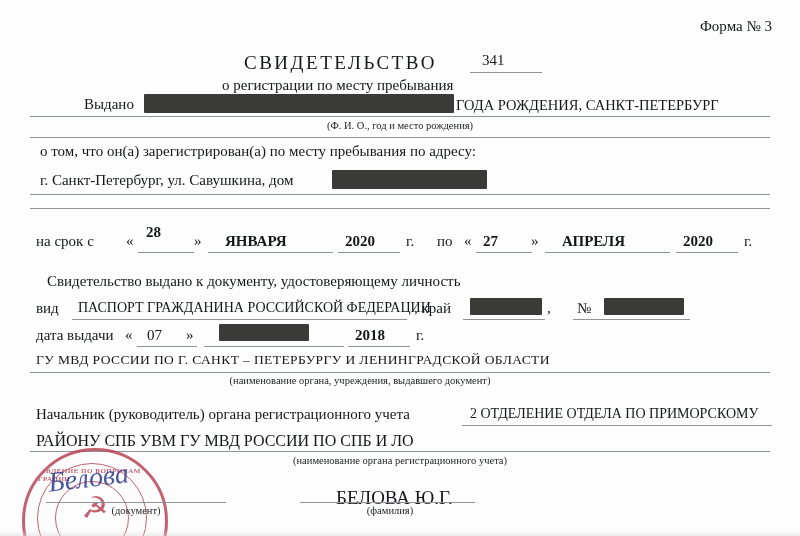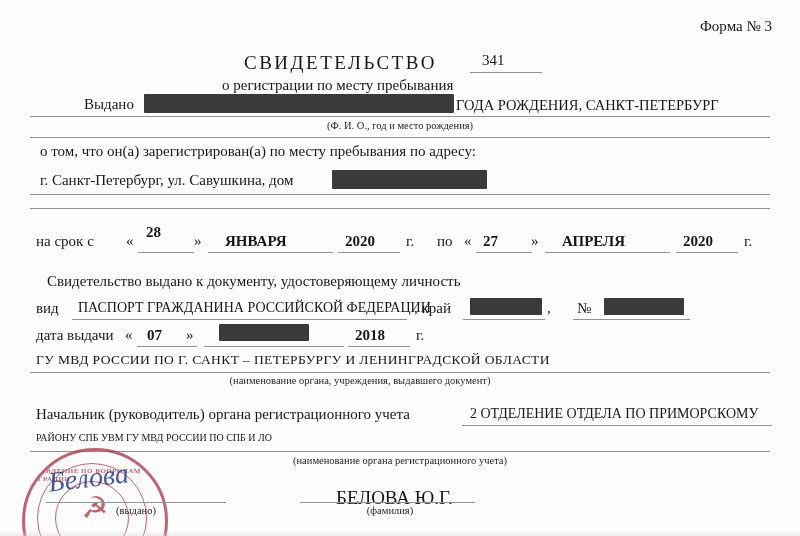--- a/index.html
+++ b/index.html
@@ -107,38 +107,38 @@
   #seria-label { top: 300px; left: 414px; }
   #seria-redact { top: 298px; left: 470px; width: 72px; height: 17px; }
   #seria-comma { top: 300px; left: 547px; }
   #num-label { top: 300px; left: 577px; }
   #num-redact { top: 298px; left: 604px; width: 80px; height: 17px; }
   #seria-line { top: 319px; left: 463px; width: 82px; }
   #num-line { top: 319px; left: 573px; width: 117px; }
 
   #date-label { top: 327px; left: 36px; }
   #date-q1 { top: 327px; left: 125px; }
-  #date-day { top: 327px; left: 147px; font-weight: 700; }
+  #date-day { top: 327px; left: 147px; font-weight: 400; }
   #date-q2 { top: 327px; left: 186px; }
   #date-line-day { top: 346px; left: 137px; width: 60px; }
   #date-month-redact { top: 324px; left: 219px; width: 90px; height: 17px; }
   #date-line-month { top: 346px; left: 204px; width: 140px; }
   #date-year { top: 327px; left: 355px; font-weight: 700; }
   #date-line-year { top: 346px; left: 348px; width: 62px; }
   #date-g { top: 327px; left: 416px; }
 
   #organ-text { top: 352px; left: 36px; letter-spacing: 0.4px; }
   #organ-line { top: 372px; left: 30px; width: 740px; }
   #organ-caption { top: 375px; left: 150px; width: 420px; }
 
   
   #head-label { top: 406px; left: 36px; }
   #head-value { top: 406px; left: 470px; font-size: 14px; }
   #head-line1 { top: 425px; left: 462px; width: 310px; }
-  #head-value2 { top: 432px; left: 36px; font-size: 10px; }
+  #head-value2 { top: 432px; left: 36px; font-size: 16px; }
   #head-line2 { top: 451px; left: 30px; width: 740px; }
   #head-caption { top: 455px; left: 190px; width: 420px; }
 
   
   #sign-line { top: 502px; left: 46px; width: 180px; }
   #sign-caption { top: 505px; left: 76px; width: 120px; }
   #family-name { top: 487px; left: 336px; font-size: 19px; }
   #family-line { top: 502px; left: 300px; width: 175px; }
   #family-caption { top: 505px; left: 325px; width: 130px; }
 
@@ -293,20 +293,20 @@
   <div id="stamp">
     <div class="inner-ring"></div>
     <div class="core-ring"></div>
     <div class="stamp-top-text">УПРАВЛЕНИЕ ПО ВОПРОСАМ МИГРАЦИИ</div>
     <div class="emblem">☭</div>
 
   </div>
 
   <div id="signature" class="hand">Белова</div>
   <div class="line" id="sign-line"></div>
-  <div class="caption" id="sign-caption">(выдано)</div>
+  <div class="caption" id="sign-caption">(документ)</div>
 
   <div class="txt" id="family-name">БЕЛОВА Ю.Г.</div>
   <div class="line" id="family-line"></div>
   <div class="caption" id="family-caption">(фамилия)</div>
 
   <div class="scan-edge" style="bottom:0;"></div>
 </div>
 
 </body></html>

